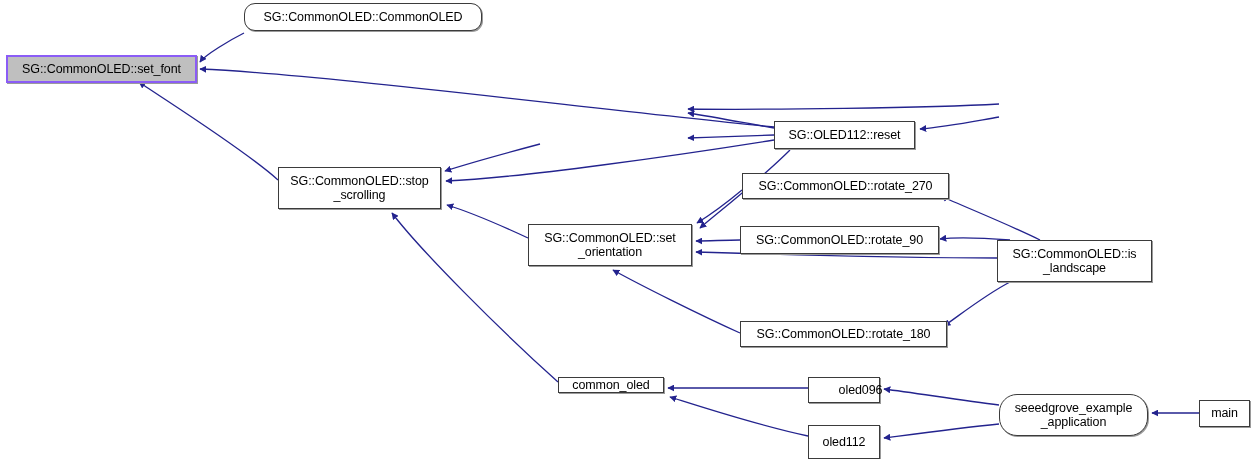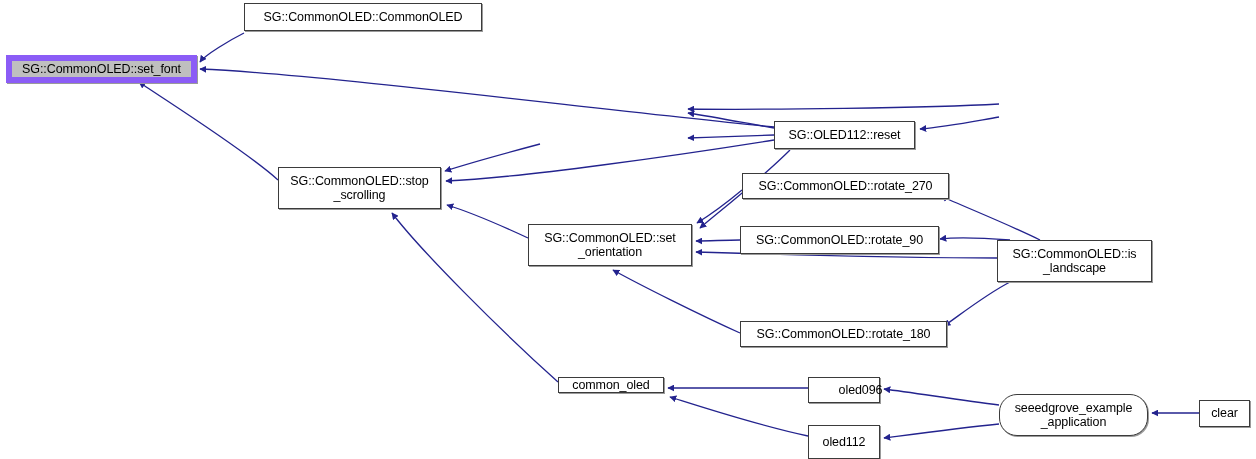--- a/index.html
+++ b/index.html
@@ -37,21 +37,21 @@
     display: flex;
     align-items: center;
     justify-content: center;
     text-align: center;
     white-space: pre-line;
     letter-spacing: -0.1px;
     box-shadow: 1px 1px 0 0 #9a9a9a;
   }
   .node.highlight {
     background: #bfbfbf;
-    border: 6px solid #8b5cf6;
+    border: 2px solid #8b5cf6;
   }
   .node .label {
     display: block;
     padding: 0 4px;
   }
 </style>
 </head>
 <body>
 
 <div id="canvas">
@@ -80,30 +80,30 @@
       <path d="M 1040 240 C 1010 225 960 205 941 196" fill="none" stroke="#23238e" stroke-width="1.3" marker-end="url(#arrowhead)"></path>
       <path d="M 1010 240 C 985 238 955 237 940 239" fill="none" stroke="#23238e" stroke-width="1.3" marker-end="url(#arrowhead)"></path>
       <path d="M 1010 282 C 985 295 960 315 944 326" fill="none" stroke="#23238e" stroke-width="1.3" marker-end="url(#arrowhead)"></path>
       <path d="M 808 388 C 760 388 710 388 668 388" fill="none" stroke="#23238e" stroke-width="1.3" marker-end="url(#arrowhead)"></path>
       <path d="M 808 436 C 760 426 705 408 670 397" fill="none" stroke="#23238e" stroke-width="1.3" marker-end="url(#arrowhead)"></path>
       <path d="M 999 405 C 960 400 915 393 884 389" fill="none" stroke="#23238e" stroke-width="1.3" marker-end="url(#arrowhead)"></path>
       <path d="M 999 424 C 960 428 915 434 884 438" fill="none" stroke="#23238e" stroke-width="1.3" marker-end="url(#arrowhead)"></path>
       <path d="M 1199 413 C 1185 413 1168 413 1152 413" fill="none" stroke="#23238e" stroke-width="1.3" marker-end="url(#arrowhead)"></path>
     </svg>
 <div class="node highlight" style="left: 6px; top: 55px; width: 191px; height: 28px;"><span class="label">SG::CommonOLED::set_font</span></div>
-    <div class="node" style="left: 244px; top: 3px; width: 238px; height: 28px;"><span class="label">SG::CommonOLED::CommonOLED</span></div>
+    <div class="node" style="left: 244px; top: 3px; width: 238px; height: 28px; border-radius: 11px;"><span class="label">SG::CommonOLED::CommonOLED</span></div>
     <div class="node" style="left: 278px; top: 167px; width: 163px; height: 42px;"><span class="label">SG::CommonOLED::stop
 _scrolling</span></div>
     <div class="node" style="left: 774px; top: 121px; width: 141px; height: 28px;"><span class="label">SG::OLED112::reset</span></div>
     <div class="node" style="left: 528px; top: 224px; width: 164px; height: 42px;"><span class="label">SG::CommonOLED::set
 _orientation</span></div>
     <div class="node" style="left: 742px; top: 173px; width: 207px; height: 26px;"><span class="label">SG::CommonOLED::rotate_270</span></div>
     <div class="node" style="left: 740px; top: 226px; width: 199px; height: 28px;"><span class="label">SG::CommonOLED::rotate_90</span></div>
     <div class="node" style="left: 997px; top: 240px; width: 155px; height: 42px;"><span class="label">SG::CommonOLED::is
 _landscape</span></div>
     <div class="node" style="left: 740px; top: 321px; width: 207px; height: 26px;"><span class="label">SG::CommonOLED::rotate_180</span></div>
     <div class="node" style="left: 558px; top: 377px; width: 106px; height: 16px;"><span class="label">common_oled</span></div>
     <div class="node" style="left: 808px; top: 377px; width: 72px; height: 26px; padding-left: 33px;"><span class="label">oled096</span></div>
     <div class="node" style="left: 808px; top: 425px; width: 72px; height: 34px;"><span class="label">oled112</span></div>
     <div class="node" style="left: 999px; top: 394px; width: 149px; height: 42px; border-radius: 18px;"><span class="label">seeedgrove_example
 _application</span></div>
-    <div class="node" style="left: 1199px; top: 400px; width: 51px; height: 27px;"><span class="label">clear</span></div>
+    <div class="node" style="left: 1199px; top: 400px; width: 51px; height: 27px;"><span class="label">main</span></div>
   </div>
 
 </body></html>

